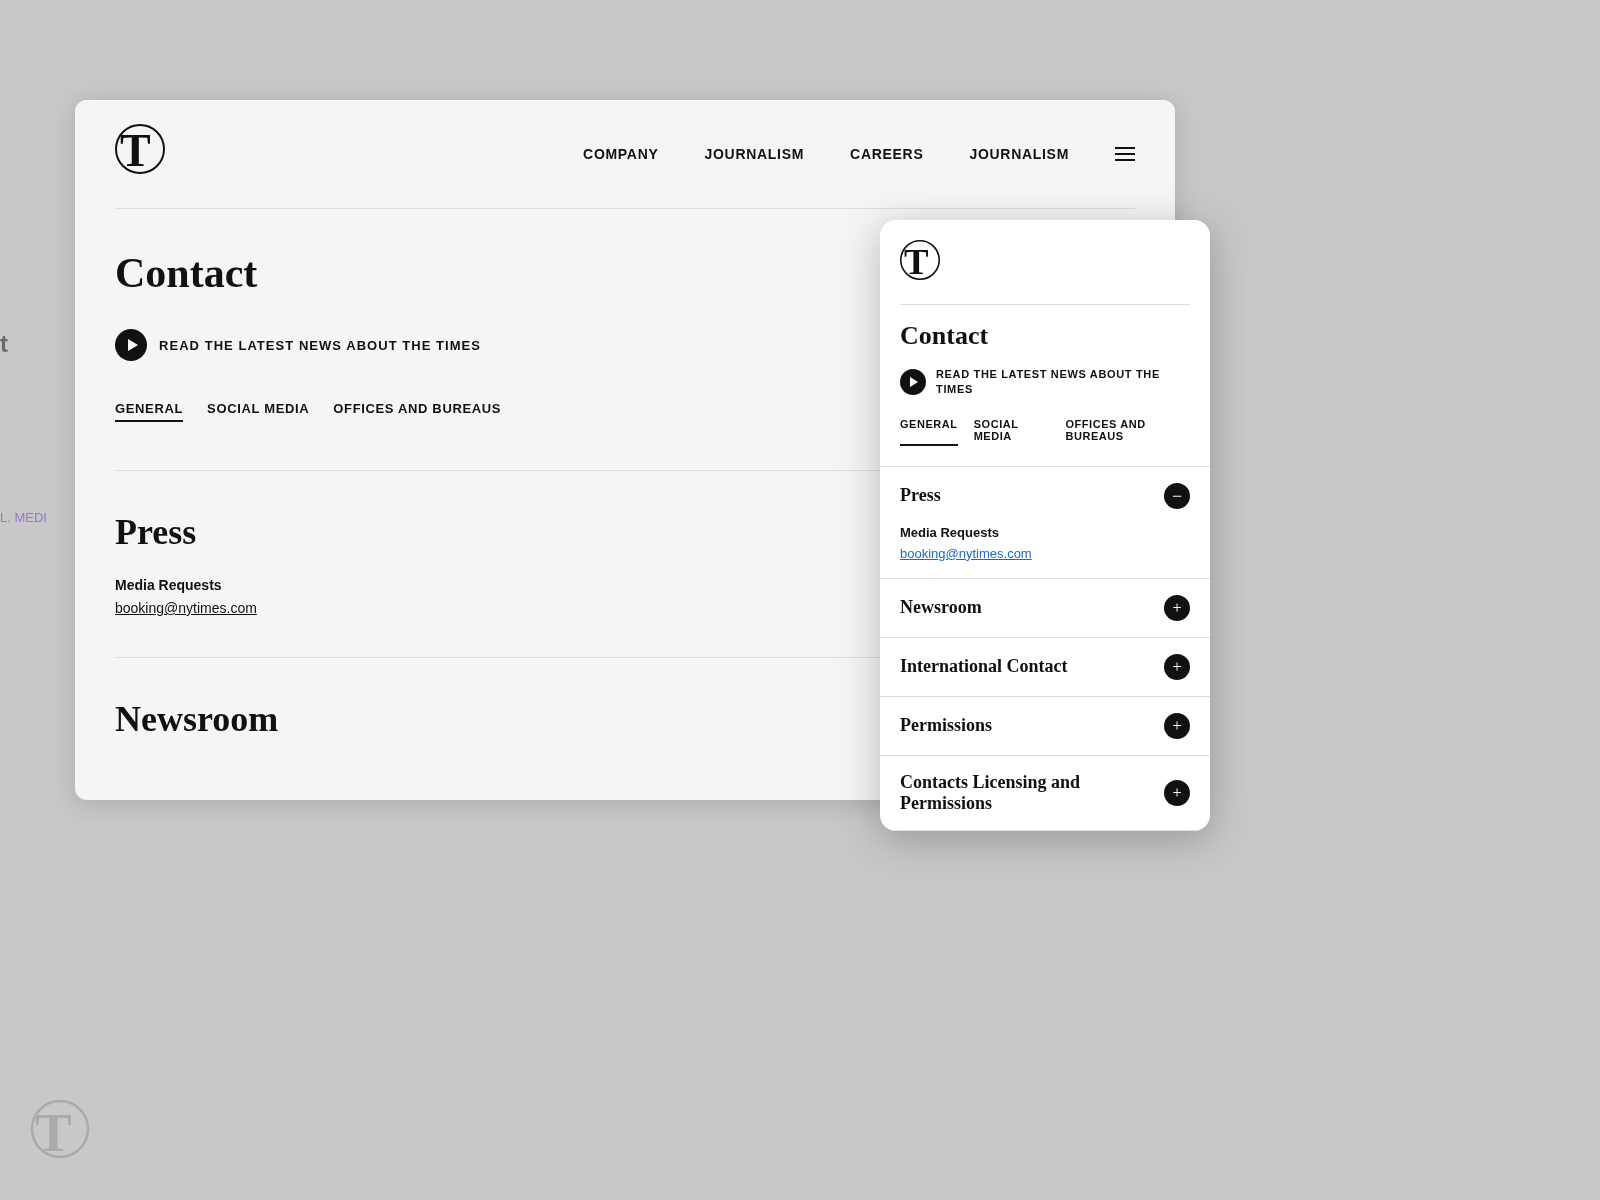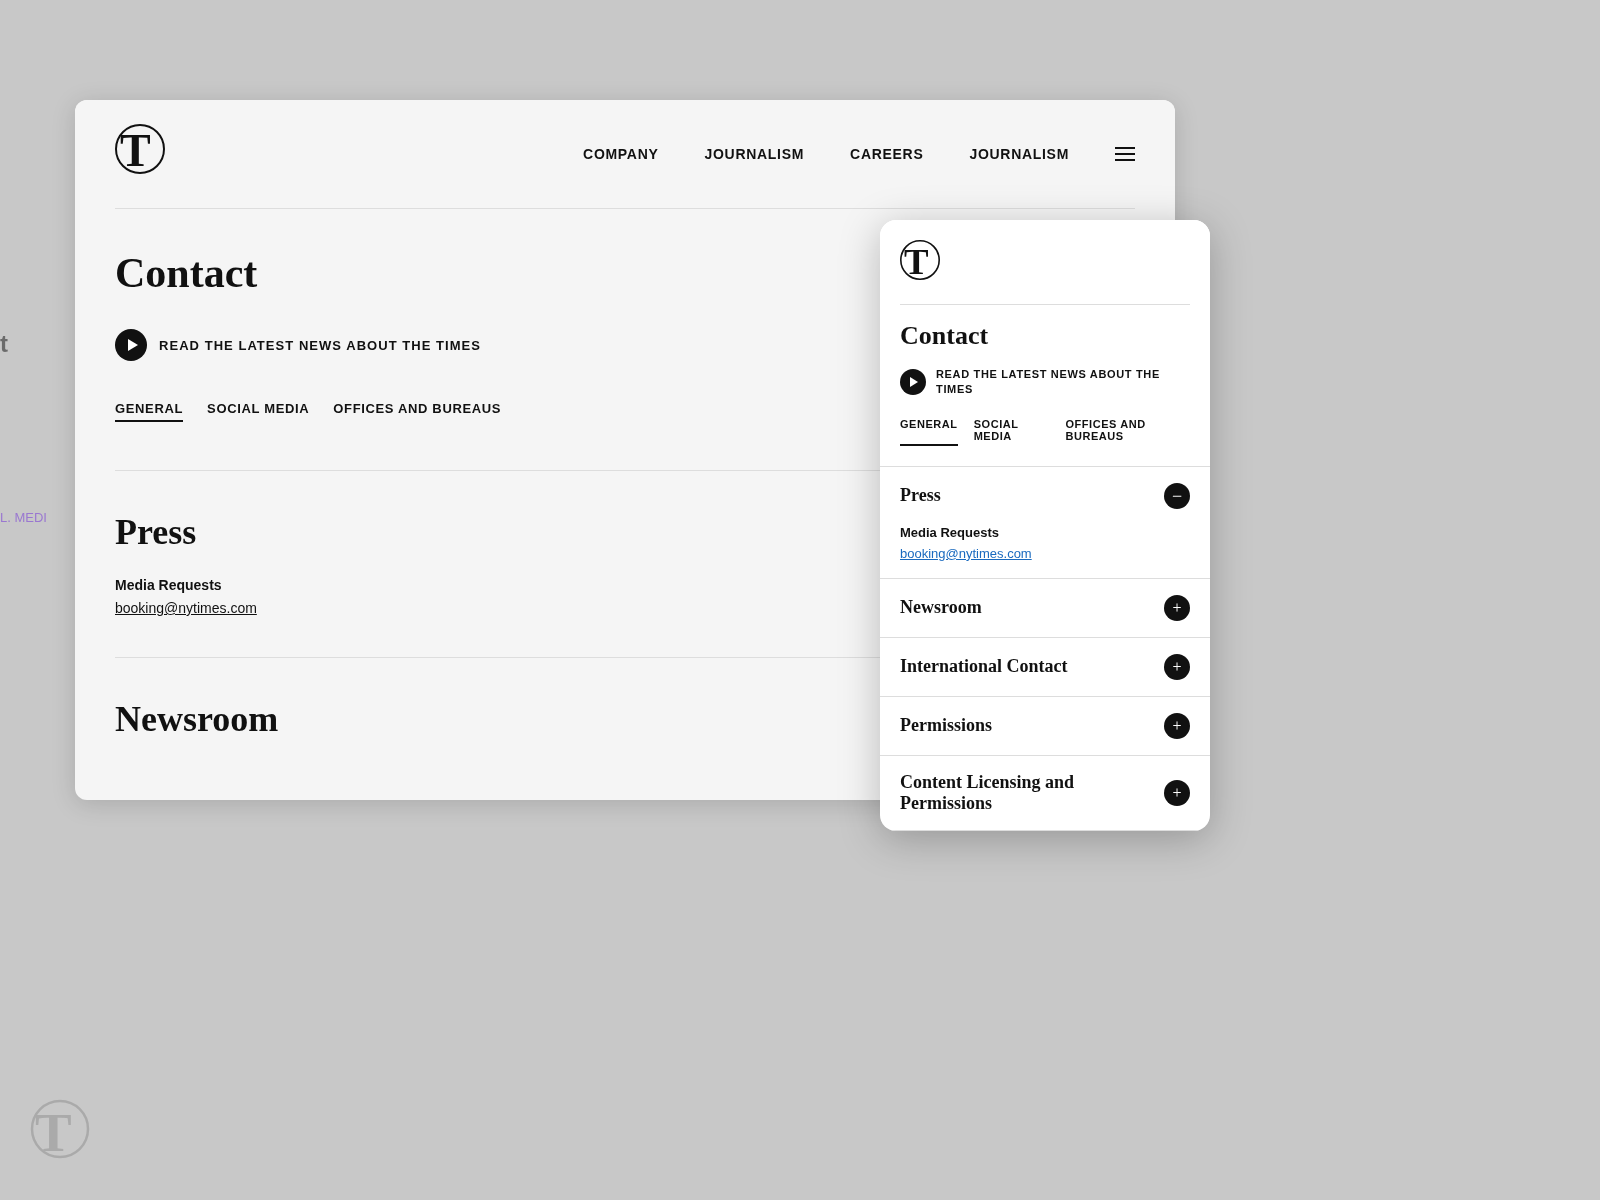--- a/index.html
+++ b/index.html
@@ -479,17 +479,17 @@
 
   <div class="accordion-section">
     <div class="accordion-header">
       <span class="accordion-title">Permissions</span>
       <div class="accordion-icon plus"></div>
     </div>
   </div>
 
   <div class="accordion-section">
     <div class="accordion-header">
-      <span class="accordion-title">Content Licensing and Permissions</span>
+      <span class="accordion-title">Contacts Licensing and Permissions</span>
       <div class="accordion-icon plus"></div>
     </div>
   </div>
 </div>
 
 </body></html>

